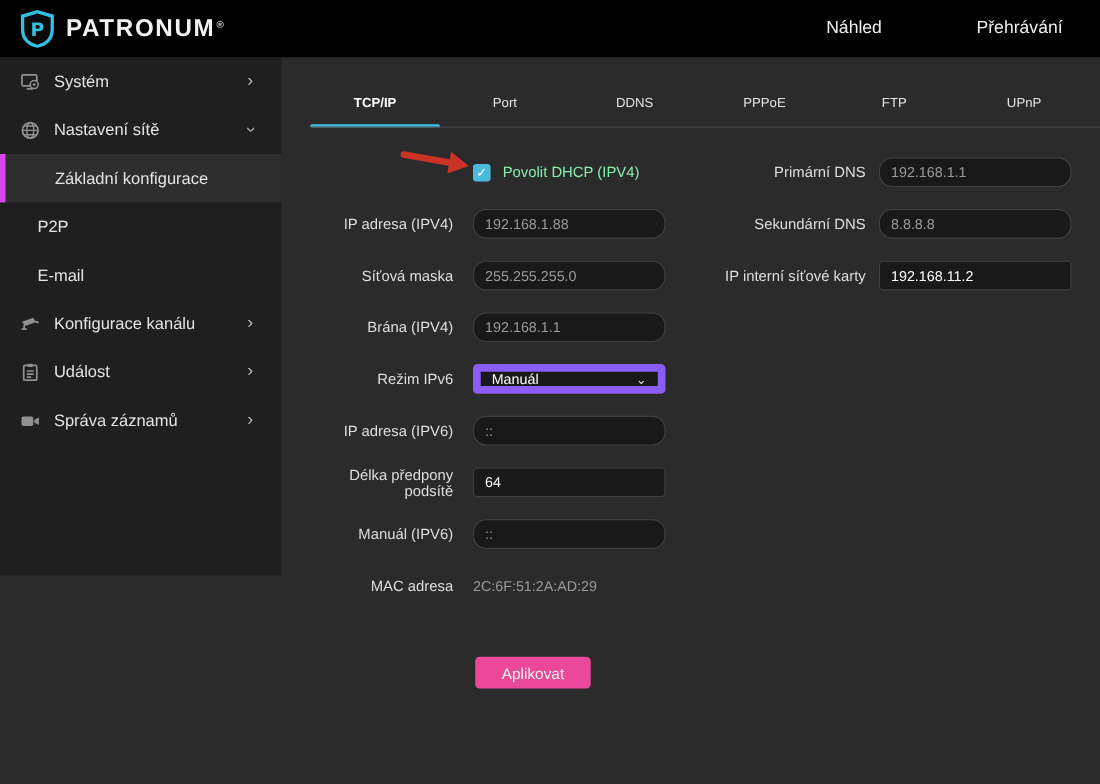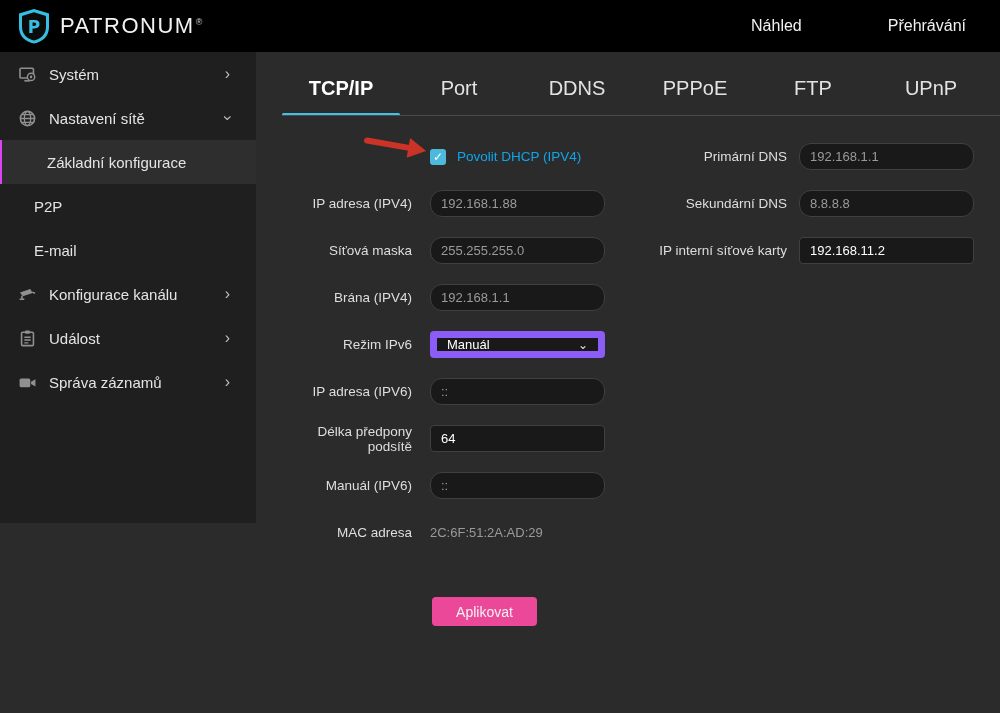--- a/index.html
+++ b/index.html
@@ -4,44 +4,44 @@
 <style>
   * { margin:0; padding:0; box-sizing:border-box; }
   html,body { width:1000px; height:713px; overflow:hidden; background:#2b2b2b;
               font-family:"Liberation Sans", sans-serif; }
 
   
   .header { position:absolute; left:0; top:0; width:1000px; height:52px;
             background:#000; display:flex; align-items:center; z-index:5; }
   .logo-wrap { display:flex; align-items:center; margin-left:16px; }
   .logo-shield { width:36px; height:36px; }
-  .brand-text { color:#f2f2f2; font-size:22px; font-weight:400; letter-spacing:1.5px; margin-left:8px; }
+  .brand-text { color:#f2f2f2; font-size:22px; font-weight:700; letter-spacing:1.5px; margin-left:8px; }
   .brand-reg { color:#cfcfcf; font-size:9px; vertical-align:super; margin-left:1px; }
   .top-nav { margin-left:auto; display:flex; gap:86px; padding-right:34px; }
   .top-nav-item { color:#f0f0f0; font-size:16px; cursor:pointer; }
 
   
   .sidebar { position:absolute; left:0; top:52px; width:256px; height:471px;
              background:#1f1f1f; }
   .side-item { height:44px; display:flex; align-items:center; padding-left:18px;
                color:#e4e4e4; font-size:15px; cursor:pointer; position:relative; }
   .side-icon { width:19px; height:19px; margin-right:12px; flex:0 0 19px; }
   .side-label { flex:1; }
   .side-chev { color:#bdbdbd; font-size:16px; margin-right:26px; line-height:1; }
   .side-chev.down { transform:rotate(90deg); }
   .side-sub { padding-left:34px; }
-  .side-sub.selected { background:#2e2e2e; border-left:2px solid #d946ef; padding-left:45px; }
+  .side-sub.selected { background:#2e2e2e; border-left:5px solid #d946ef; padding-left:45px; }
 
   
   .main { position:absolute; left:256px; top:52px; width:744px; height:661px;
           background:#2b2b2b; }
   .tabbar { position:relative; height:64px; }
   .tabbar-line { position:absolute; left:26px; right:0; bottom:0; height:1px; background:#4a4a4a; }
   .tabs { display:flex; margin-left:26px; height:100%; align-items:flex-end; }
-  .tab { width:118px; text-align:center; color:#e3e3e3; font-size:20px;
+  .tab { width:118px; text-align:center; color:#e3e3e3; font-size:12px;
          padding-bottom:16px; cursor:pointer; position:relative; }
   .tab.active { font-weight:700; color:#fff; }
   .tab.active::after { content:""; position:absolute; left:0; right:0; bottom:0;
                        height:3px; background:#3fc2e4; border-radius:2px; }
 
   
   .form-left { position:absolute; left:20px; top:81px; }
   .form-right { position:absolute; left:391px; top:81px; }
   .frow { height:47px; display:flex; align-items:center; }
   .flabel { width:136px; text-align:right; color:#dedede; font-size:13.5px; margin-right:18px; }
@@ -54,21 +54,21 @@
   .tselect { width:175px; height:27px; background:#191919; border:7px solid #8b5cf6;
              border-radius:4px; color:#fff; font-size:13px; padding:0 10px;
              display:flex; align-items:center; cursor:pointer; }
   .tselect .sel-chev { margin-left:auto; color:#e0e0e0; font-size:12px; }
   .static-val { color:#9a9a9a; font-size:13px; }
 
   .chk-row { display:flex; align-items:center; }
   .checkbox { width:16px; height:16px; background:#4cb9dd; border-radius:3px;
               display:flex; align-items:center; justify-content:center;
               color:#fff; font-size:12px; cursor:pointer; }
-  .chk-label { color:#0ea5e9; font-size:13.5px; margin-left:11px; }
+  .chk-label { color:#86efac; font-size:13.5px; margin-left:11px; }
 
   .apply-btn { position:absolute; left:176px; top:545px; width:105px; height:29px;
                background:#ec4899; color:#f2f2f2; border:none; border-radius:4px;
                font-size:14px; font-family:"Liberation Sans", sans-serif; cursor:pointer; }
 
   .red-arrow { position:absolute; left:108px; top:82px; }
 </style>
 </head>
 <body>
 

